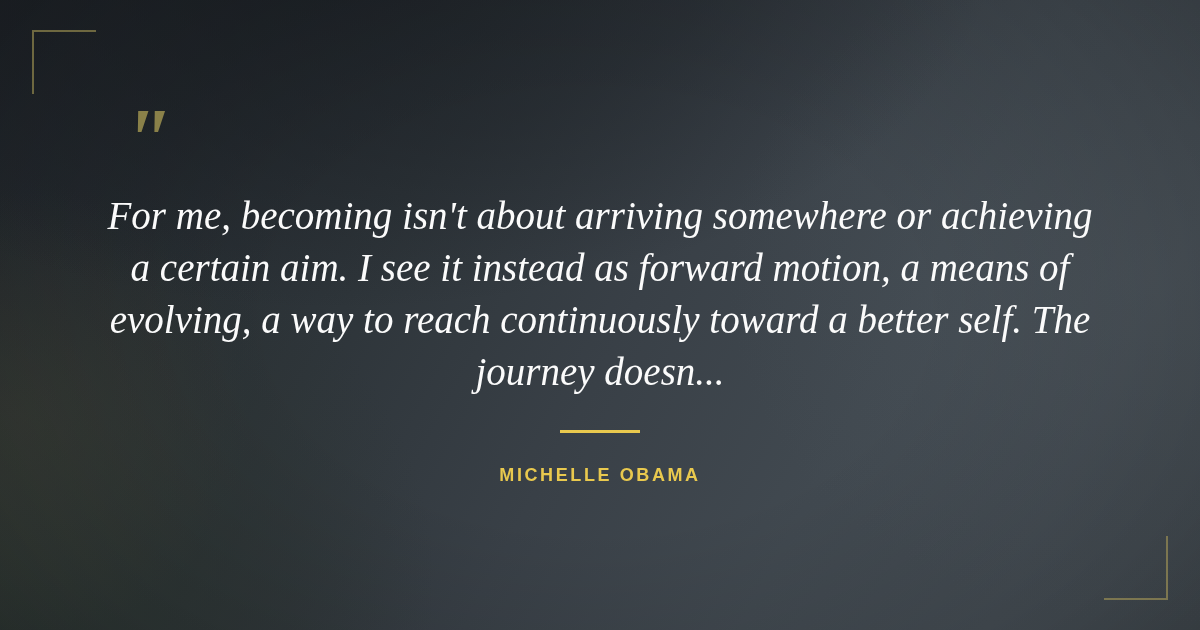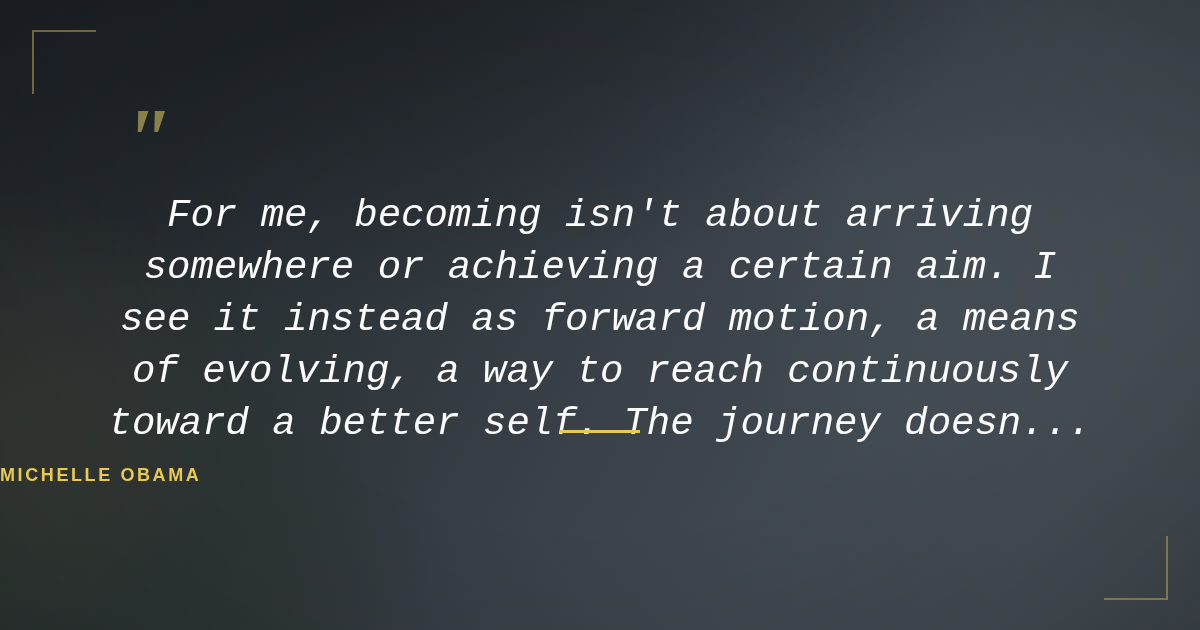--- a/index.html
+++ b/index.html
@@ -127,34 +127,35 @@
 
   
   .quote-block {
     position: absolute;
     left: 100px;
     right: 100px;
     top: 190px;
     text-align: center;
   }
   .quote-text {
-    font-family: Liberation Mono, monospace;
+    font-family: Liberation Serif, serif;
     font-style: italic;
     font-size: 39px;
     line-height: 52px;
     color: #fbfbfb;
     margin: 0;
   }
 
   
   .attribution {
     position: absolute;
     left: 0;
     right: 0;
     top: 430px;
+    text-align: center;
   }
   .divider {
     width: 80px;
     height: 3px;
     background: #e9c94e;
     margin: 0 auto 32px auto;
   }
   .author {
     font-family: "Liberation Sans", sans-serif;
     font-size: 18px;

